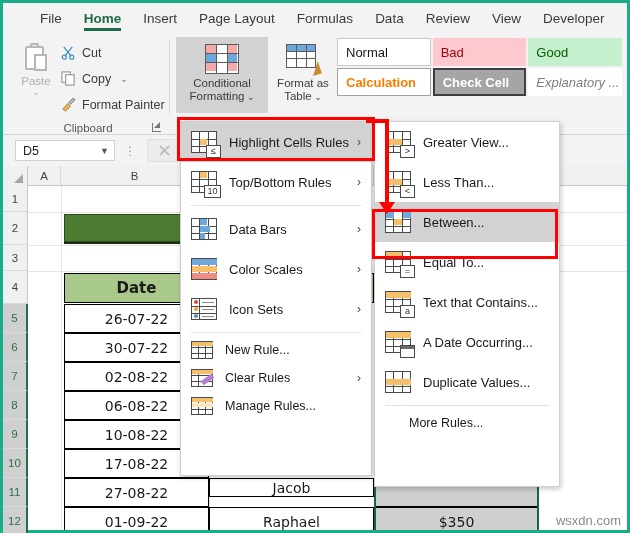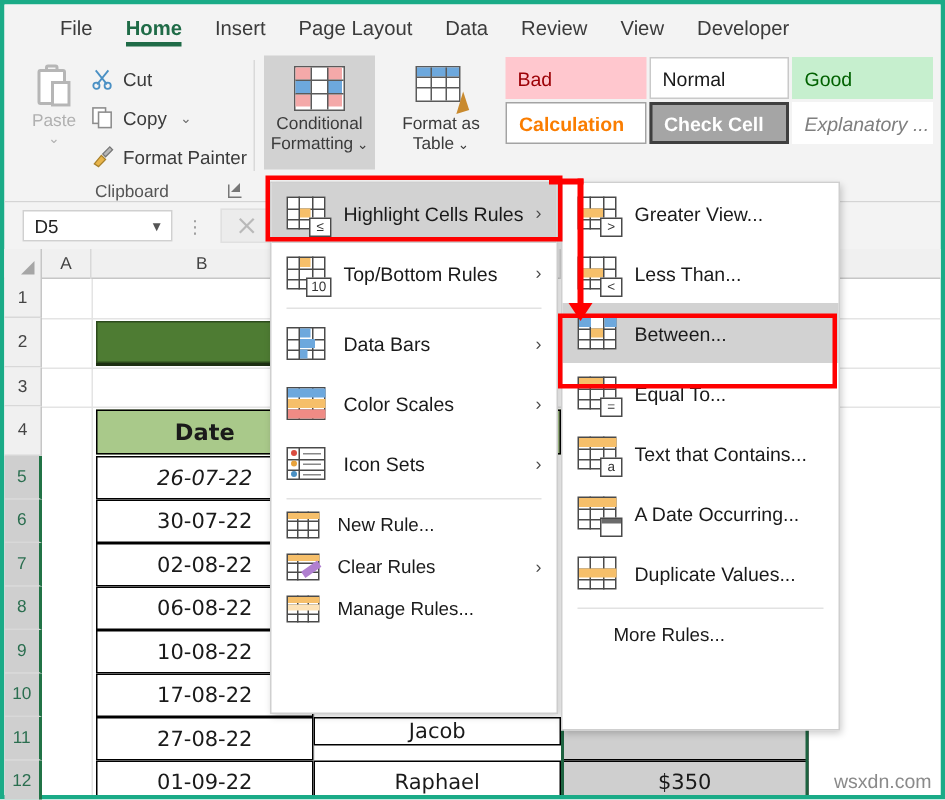--- a/index.html
+++ b/index.html
@@ -100,21 +100,21 @@
     border-left: 6px solid transparent; border-bottom: 6px solid #777;
   }
   .grp-divider {
     position: absolute; top: 6px; width: 1px; height: 74px; background: #d9d9d9;
   }
 
   
   .grp-styles { position: absolute; left: 172px; top: 0; right: 0; height: 101px; }
 
   .big-btn {
-    position: absolute; top: 3px; width: 74px; height: 76px;
+    position: absolute; top: 3px; width: 92px; height: 76px;
     display: flex; flex-direction: column; align-items: center;
     font-size: 11.5px; color: #3b3b3b; text-align: center;
     line-height: 13px; cursor: default;
   }
   .big-btn.cf { left: 1px; background: #d2d2d2; }
   .big-btn.fat { left: 82px; }
   .big-btn .cap { margin-top: 3px; }
   .big-btn .cap .cc { font-size: 9px; }
 
   
@@ -328,20 +328,21 @@
 </head>
 <body>
 
 <div id="app">
 
   <div class="tabbar">
     <div class="tab">File</div>
     <div class="tab active">Home</div>
     <div class="tab">Insert</div>
     <div class="tab">Page Layout</div>
+    <div class="tab">Formulas</div>
     <div class="tab">Data</div>
     <div class="tab">Review</div>
     <div class="tab">View</div>
     <div class="tab">Developer</div>
   </div>
 
   <div class="ribbon">
 
     <div class="grp-clipboard">
       <div class="paste-btn">
@@ -419,22 +420,22 @@
           </div>
           <div class="brush"></div>
         </div>
         <div class="cap">
           <span>Format as</span><br>
           <span>Table</span><span class="cc"> ⌄</span>
         </div>
       </div>
 
       <div class="gallery">
+        <div class="style-cell s-normal">Normal</div>
         <div class="style-cell s-bad">Bad</div>
-        <div class="style-cell s-normal">Normal</div>
         <div class="style-cell s-good">Good</div>
         <div class="style-cell s-calc">Calculation</div>
         <div class="style-cell s-check">Check Cell</div>
         <div class="style-cell s-expl">Explanatory ...</div>
       </div>
     </div>
   </div>
 
   <div class="fbar">
     <div class="namebox">
@@ -483,21 +484,21 @@
       <div class="gline-h" style="top:26px;"></div>
       <div class="gline-h" style="top:59px;"></div>
       <div class="gline-h" style="top:85px;"></div>
 
       <div class="cellbox title-cell" style="left:36px;top:28px;width:330px;height:28px;">Ce</div>
 
       <div class="cellbox hdr-cell" style="left:36px;top:87px;width:145px;height:30px;">Date</div>
       <div class="cellbox hdr-cell" style="left:181px;top:87px;width:165px;height:30px;"></div>
       <div class="cellbox hdr-cell" style="left:346px;top:87px;width:165px;height:30px;"></div>
 
-      <div class="cellbox data-cell" style="left:36px;top:118px;width:145px;height:29px;font-style:italic;">26-07-22</div>
+      <div class="cellbox data-cell" style="left:36px;top:118px;width:145px;height:29px;">26-07-22</div>
       <div class="cellbox data-cell" style="left:36px;top:147px;width:145px;height:29px;">30-07-22</div>
       <div class="cellbox data-cell" style="left:36px;top:176px;width:145px;height:29px;">02-08-22</div>
       <div class="cellbox data-cell" style="left:36px;top:205px;width:145px;height:29px;">06-08-22</div>
       <div class="cellbox data-cell" style="left:36px;top:234px;width:145px;height:29px;">10-08-22</div>
       <div class="cellbox data-cell" style="left:36px;top:263px;width:145px;height:29px;">17-08-22</div>
       <div class="cellbox data-cell" style="left:36px;top:292px;width:145px;height:29px;">27-08-22</div>
       <div class="cellbox data-cell" style="left:36px;top:321px;width:145px;height:29px;">01-09-22</div>
 
       <div class="cellbox data-cell" style="left:181px;top:292px;width:165px;height:19px;">Jacob</div>
       <div class="cellbox data-cell" style="left:181px;top:321px;width:165px;height:29px;">Raphael</div>

